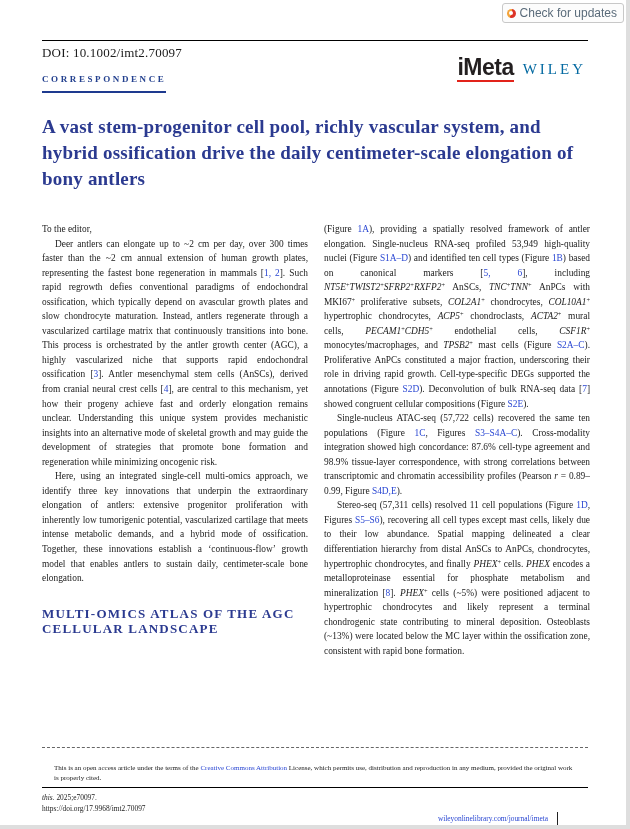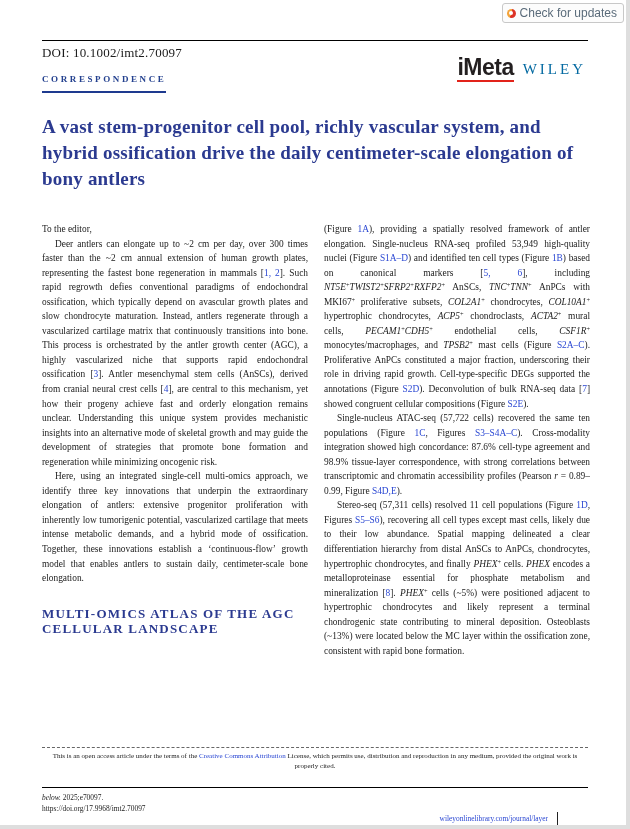--- a/index.html
+++ b/index.html
@@ -36,21 +36,21 @@
   .col{width:266px;font-size:9.4px;line-height:14.55px;}
   .col p{margin:0;text-align:justify;}
   .ind{text-indent:13px;}
   .sec{color:#2b3a90;font-size:13px;font-weight:bold;letter-spacing:1.2px;
        line-height:15.5px;margin:20px 0 12px 0;}
   sup{font-size:6.3px;line-height:0;position:relative;top:-3px;vertical-align:baseline;}
   .lk{color:#2946d2;cursor:pointer;}
 
   .footnote{position:absolute;left:42px;width:546px;top:747px;border-top:1px dashed #666;
             padding-top:3px;font-size:7px;line-height:10px;}
-  .footnote p{margin:0;text-align:center;}
+  .footnote p{margin:12px;}
   .botrule{position:absolute;left:42px;width:546px;top:787px;border-top:1.5px solid #000;}
 
   .footer{position:absolute;left:42px;width:546px;top:792px;display:flex;
           justify-content:space-between;align-items:flex-start;font-size:7.4px;line-height:11px;}
   .footer-right{display:flex;align-items:center;}
   .vbar{display:inline-block;width:0;height:13px;border-left:1.3px solid #222;margin:0 9px;}
   .pageno{font-weight:normal;margin-top:42px;}
   .sitelink{color:#2946d2;cursor:pointer;}
 </style>
 </head>
@@ -93,23 +93,23 @@
   </div>
 
   <div class="footnote">
     <p>This is an open access article under the terms of the <span class="lk">Creative Commons Attribution</span> License, which permits use, distribution and reproduction in any medium, provided the original work is properly cited.</p>
   </div>
 
   <div class="botrule"></div>
 
   <div class="footer">
     <div>
-      <div><i>below.</i> 2025;e70097.</div>
+      <div><i>this.</i> 2025;e70097.</div>
       <div>https://doi.org/17.9968/imt2.70097</div>
     </div>
     <div class="footer-right">
-      <span class="sitelink">wileyonlinelibrary.com/journal/layer</span>
+      <span class="sitelink">wileyonlinelibrary.com/journal/imeta</span>
       <span class="vbar"></span>
       <span class="pageno">1 of 10</span>
     </div>
   </div>
 
 </div>
 
 </body></html>

